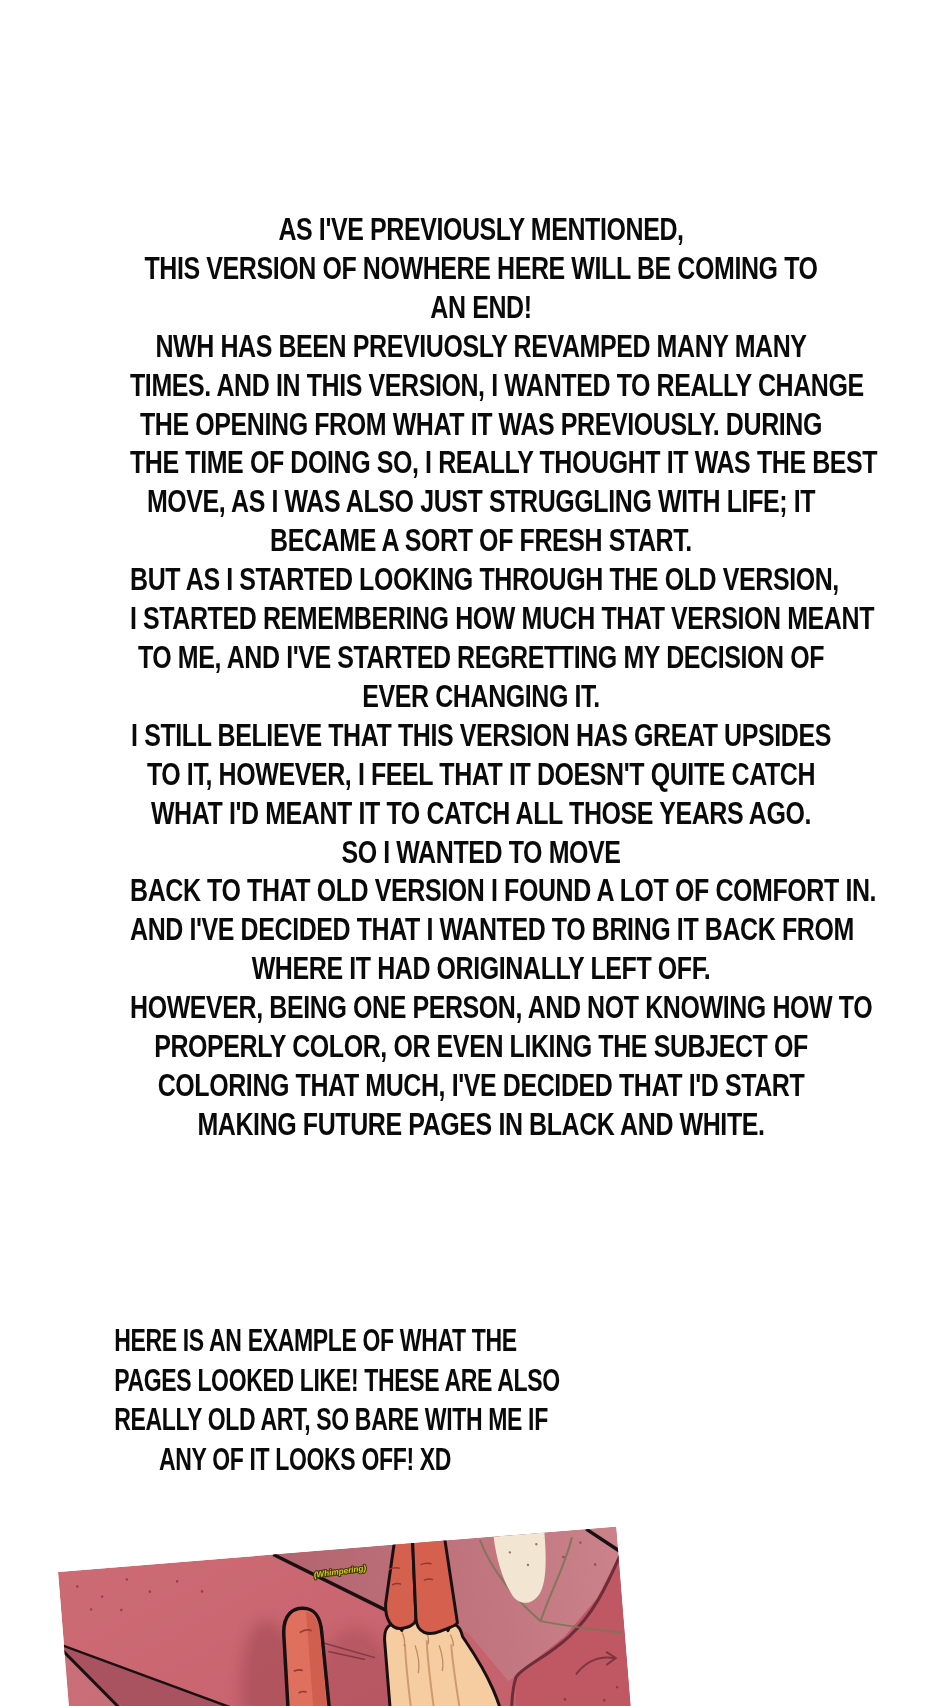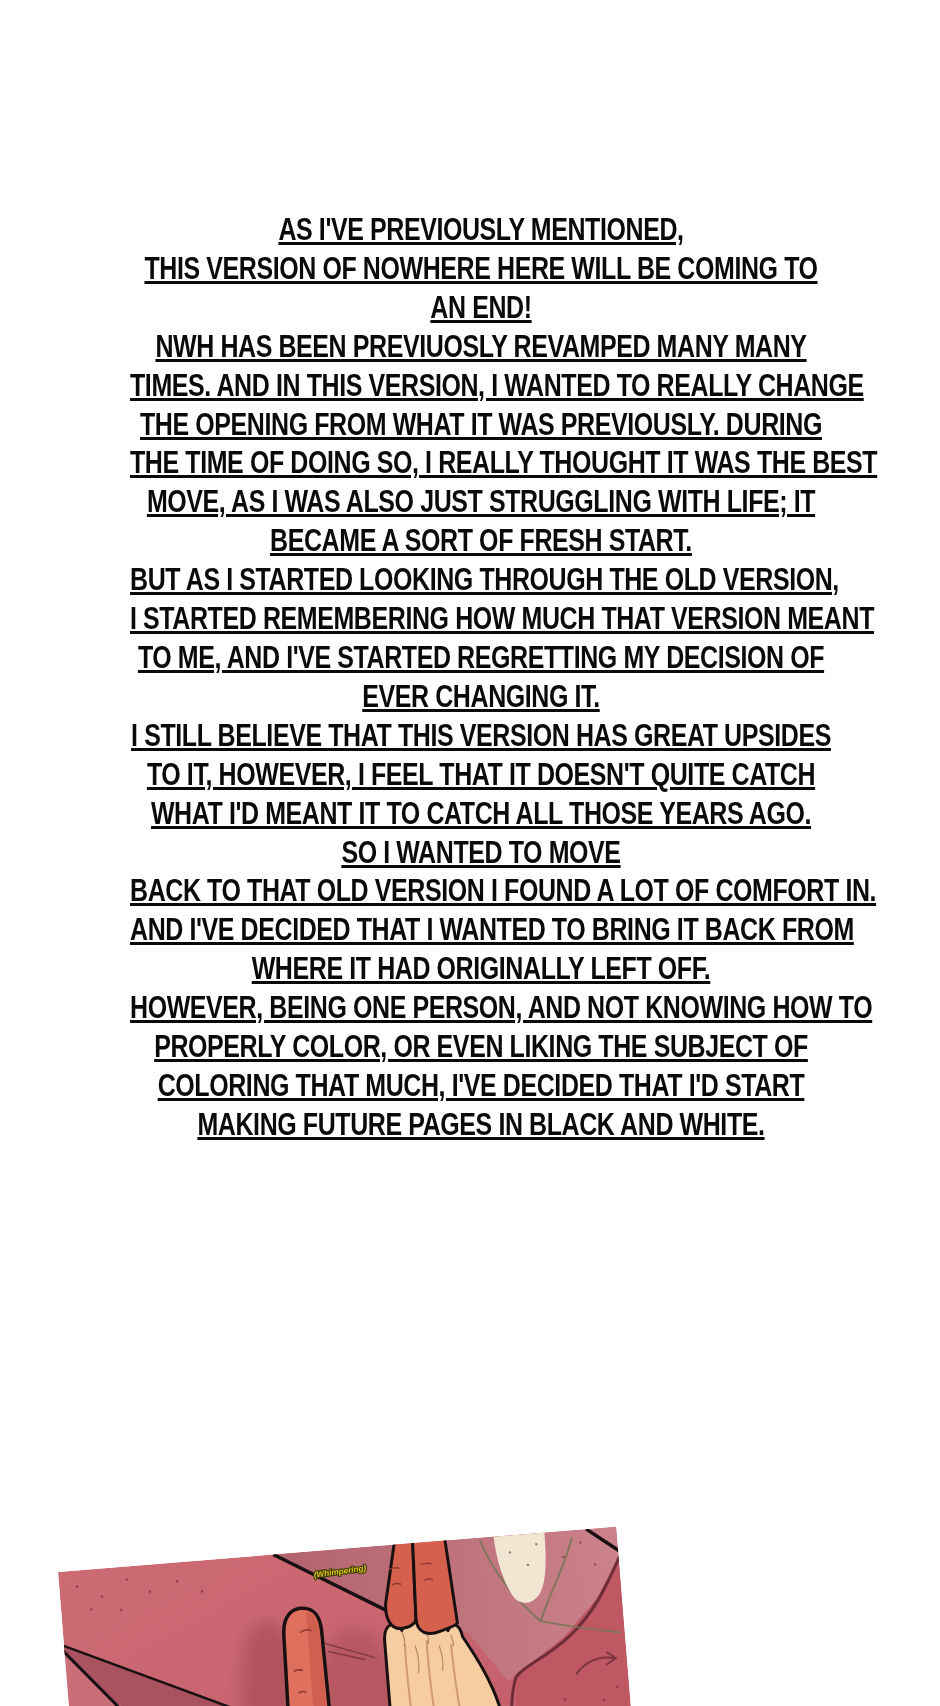--- a/index.html
+++ b/index.html
@@ -1,20 +1,20 @@
 <!DOCTYPE html>
 <html><head>
 <meta charset="utf-8">
 <style>
   html,body{margin:0;padding:0;background:#ffffff;}
   .page{
     position:relative;width:940px;height:1706px;background:#ffffff;
     overflow:hidden;font-family:"Liberation Sans",sans-serif;color:#070707;
   }
-  .note-block{position:absolute;text-align:center;font-weight:bold;color:#0a0a0a;text-decoration:underline;}
+  .note-block{position:absolute;text-align:center;font-weight:bold;color:#0a0a0a;}
   .note-1{top:210px;left:31px;width:900px;font-size:32px;line-height:38.9px;}
   .note-2{top:1321px;left:40px;width:530px;font-size:32px;line-height:39.6px;}
   .note-line{transform:scaleX(.78);transform-origin:50% 50%;white-space:nowrap;letter-spacing:-.5px;}
   .note-2 .note-line{transform:scaleX(.72);}
   .panel-wrap{
     position:absolute;left:58px;top:1572px;width:560px;height:250px;
     transform:rotate(-4.64deg);transform-origin:0 0;
   }
   .panel-wrap svg{display:block;}
 </style>
@@ -43,20 +43,26 @@
     <div class="note-line">SO I WANTED TO MOVE</div>
     <div class="note-line">BACK TO THAT OLD VERSION I FOUND A LOT OF COMFORT IN.</div>
     <div class="note-line">AND I'VE DECIDED THAT I WANTED TO BRING IT BACK FROM</div>
     <div class="note-line">WHERE IT HAD ORIGINALLY LEFT OFF.</div>
     <div class="note-line">HOWEVER, BEING ONE PERSON, AND NOT KNOWING HOW TO</div>
     <div class="note-line">PROPERLY COLOR, OR EVEN LIKING THE SUBJECT OF</div>
     <div class="note-line">COLORING THAT MUCH, I'VE DECIDED THAT I'D START</div>
     <div class="note-line">MAKING FUTURE PAGES IN BLACK AND WHITE.</div>
   </div>
 
+  <div class="note-block note-2">
+    <div class="note-line">HERE IS AN EXAMPLE OF WHAT THE</div>
+    <div class="note-line">PAGES LOOKED LIKE! THESE ARE ALSO</div>
+    <div class="note-line">REALLY OLD ART, SO BARE WITH ME IF</div>
+    <div class="note-line">ANY OF IT LOOKS OFF! XD</div>
+  </div>
 
   <div class="panel-wrap">
     <svg viewBox="0 0 560 250" width="560" height="250">
       <defs>
         <linearGradient id="gBase" x1="0" y1="0" x2="1" y2="1">
           <stop offset="0" stop-color="#cd6b75"></stop>
           <stop offset="1" stop-color="#c25d68"></stop>
         </linearGradient>
         <linearGradient id="gBand" x1="0" y1="0" x2="1" y2="0">
           <stop offset="0" stop-color="#b2636e"></stop>

